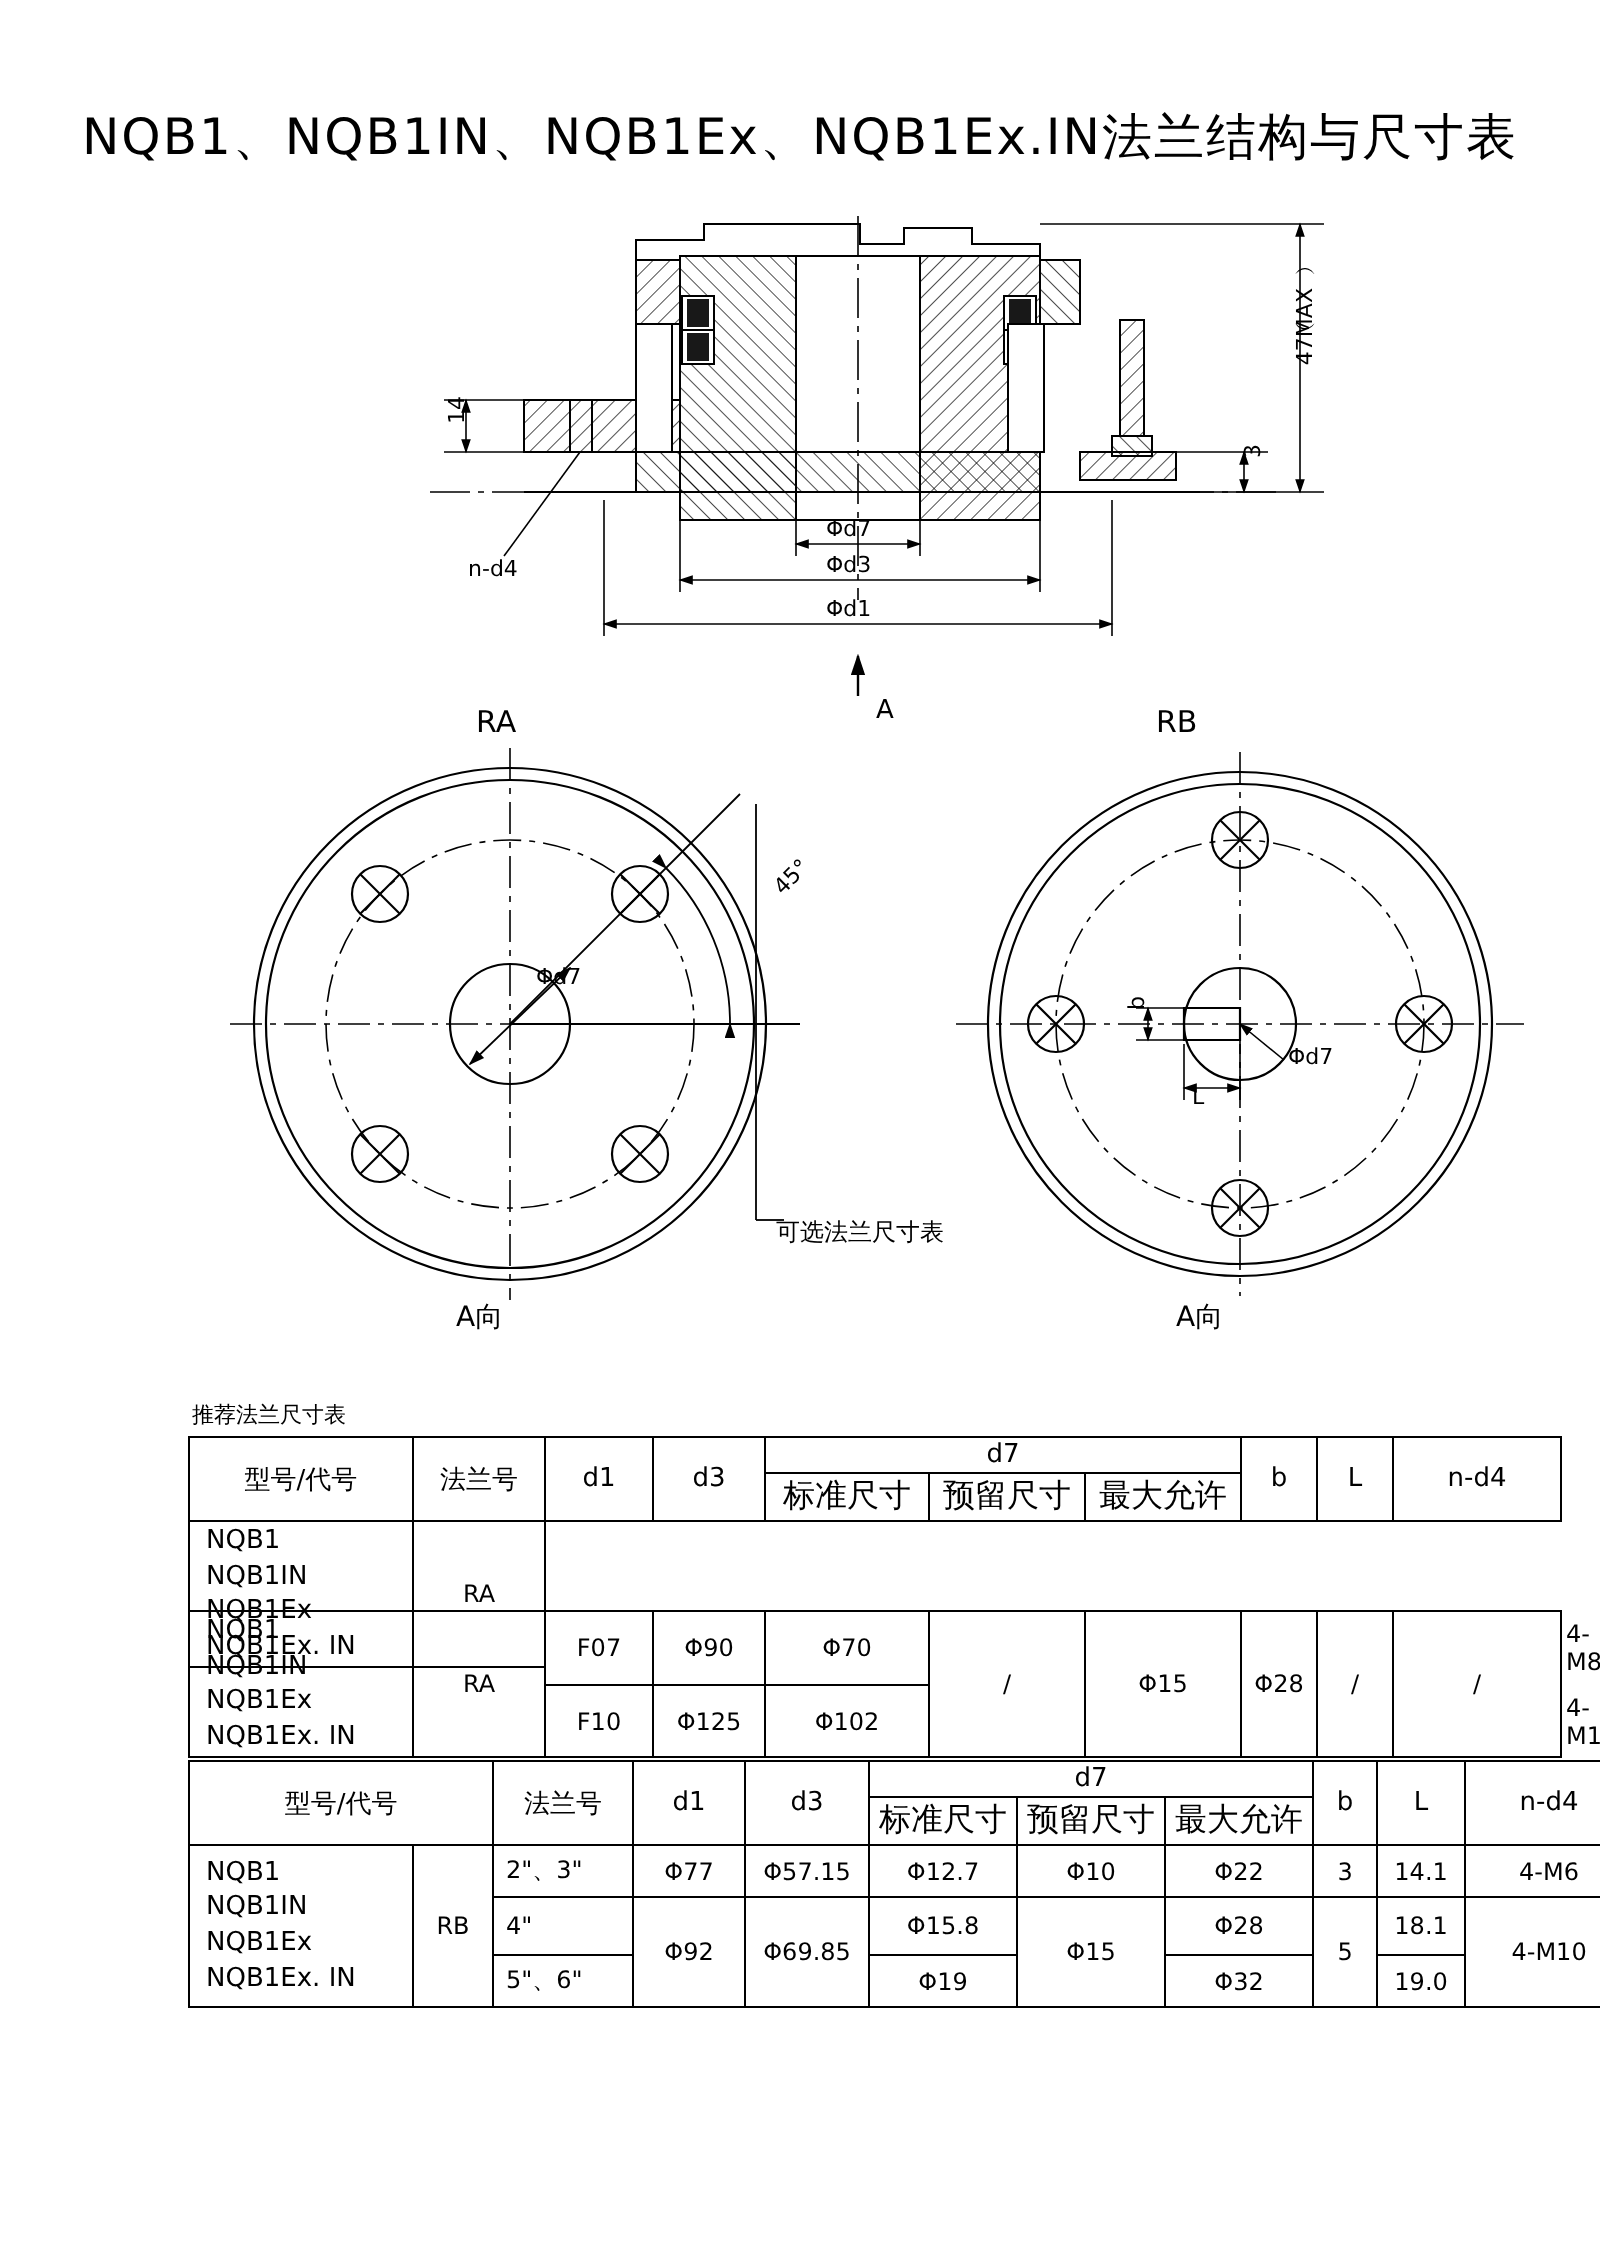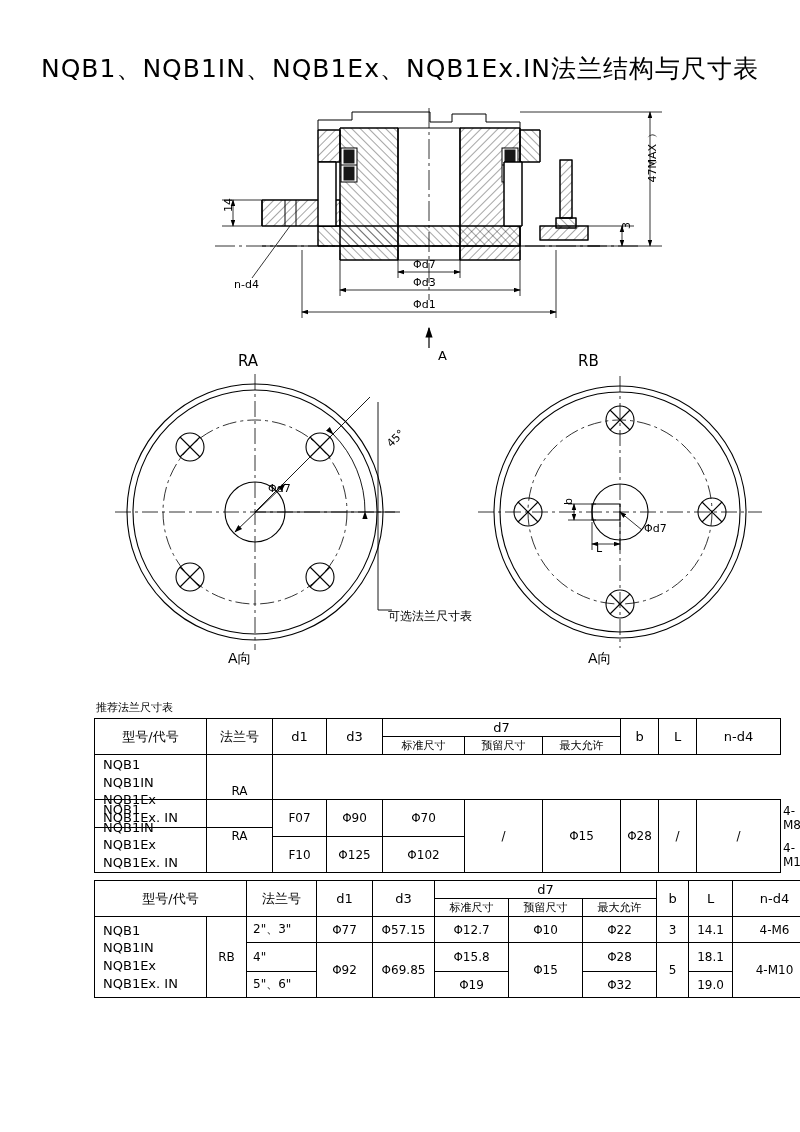--- a/index.html
+++ b/index.html
@@ -28,21 +28,21 @@
   .tbl-wrap{position:absolute;left:78px;width:644px;margin-left:16px;}
   .tbl-cap{font-size:11px;font-family:"DejaVu Sans", sans-serif;margin:0 0 3px 2px;}
   table{border-collapse:collapse;width:644px;table-layout:fixed;}
   td,th{
     border:1px solid #000;font-size:12px;text-align:center;vertical-align:middle;
     font-family:"DejaVu Sans", sans-serif;font-weight:normal;padding:1px 2px;
   }
   td.left{text-align:left;padding-left:6px;}
   .modelcell{font-size:13px;line-height:1.35;text-align:left;padding-left:8px;}
   .th-main{font-size:13px;}
-  .sub{font-size:11px;}
+  .sub{font-size:16px;}
 </style>
 </head>
 <body>
 
 <div class="page">
 
   <div class="title">NQB1、NQB1IN、NQB1Ex、NQB1Ex.IN法兰结构与尺寸表</div>
 
   <div class="drawing">
 

